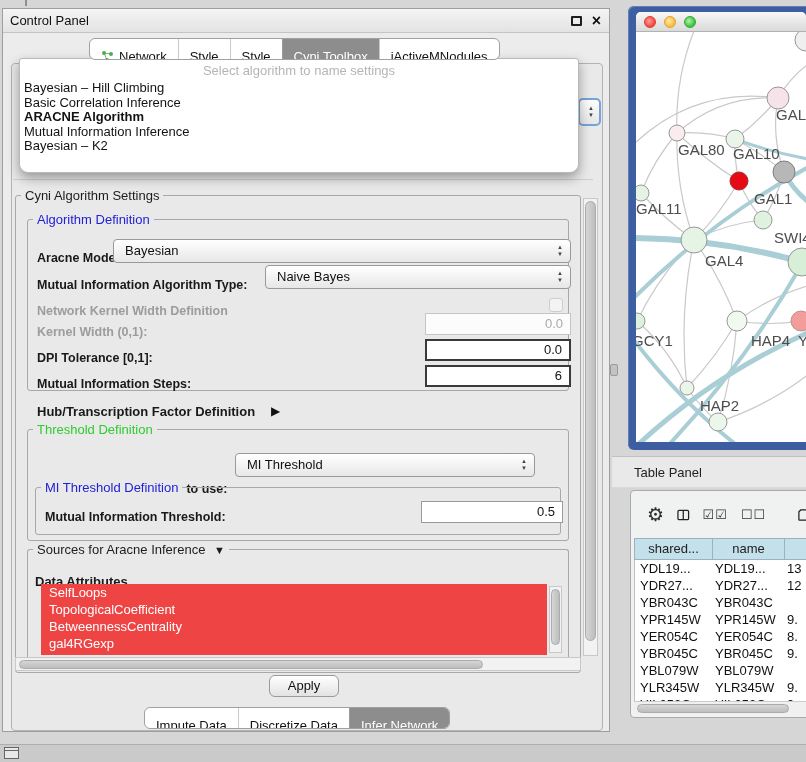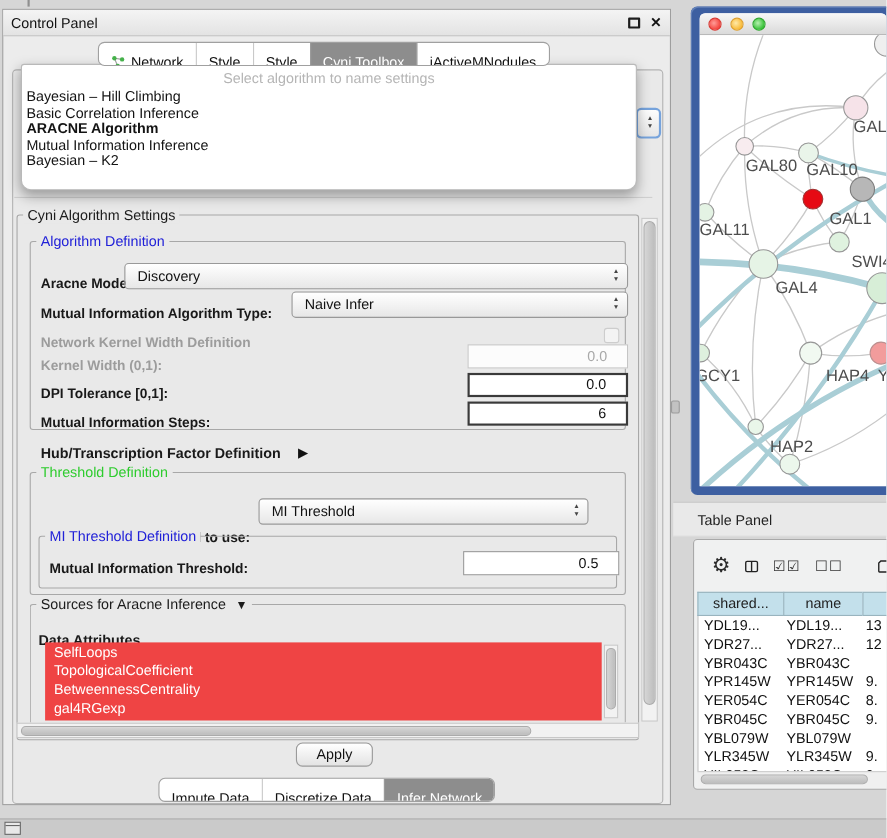--- a/index.html
+++ b/index.html
@@ -23,21 +23,21 @@
 .dd-item{height:14.6px;line-height:14.6px;padding-left:4px;color:#131313;white-space:nowrap}
 .dd-item.bold{font-weight:bold}
 .group{position:absolute;border:1px solid #a8a8a8;border-radius:3px}
 .legend{position:absolute;top:-8px;left:5px;background:#e9e9e9;padding:0 4px;font-size:13px;white-space:nowrap;color:#1c1c1c}
 .legend.blue{color:#2121d8}
 .legend.green{color:#2ecc2e}
 .lbl{position:absolute;font-weight:bold;font-size:12.5px;white-space:nowrap;color:#191919;line-height:16px}
 .lbl.dim{color:#9c9c9c}
 .combo{position:absolute;height:24px;border:1px solid #999;border-radius:4px;background:linear-gradient(#ffffff,#e7e7e7);line-height:22px;padding-left:11px;font-size:13px;color:#111}
 .spin{position:absolute;right:7px;top:4px;display:flex;flex-direction:column;line-height:7px;font-size:6px;color:#444}
-.field{position:absolute;height:22px;background:#fff;border:1px solid #9a9a9a;font-size:13px;line-height:20px;text-align:right;padding-right:18px;color:#111}
+.field{position:absolute;height:22px;background:#fff;border:1px solid #9a9a9a;font-size:13px;line-height:20px;text-align:right;padding-right:7px;color:#111}
 .field.dark{border:2px solid #3a3a3a;line-height:18px}
 .field.dis{color:#a9a9a9;border-color:#c5c5c5;background:#fcfcfc}
 .cb{position:absolute;width:14px;height:14px;border:1px solid #cdcdcd;border-radius:3px;background:#f3f3f3}
 .sb{position:absolute;background:#f2f2f2;border:1px solid #c8c8c8}
 .thumbv{position:absolute;left:1px;width:11px;background:linear-gradient(90deg,#d6d6d6,#bdbdbd);border:1px solid #ababab;border-radius:7px}
 .thumbh{position:absolute;top:2px;height:9px;background:linear-gradient(#d6d6d6,#bdbdbd);border:1px solid #ababab;border-radius:6px}
 .attr-list{position:absolute;background:#ef4444;overflow:hidden}
 .attr-item{color:#fff;font-size:13px;height:17px;line-height:17px;padding-left:8px;white-space:nowrap}
 .btn{position:absolute;height:22px;border:1px solid #9a9a9a;border-radius:6px;background:linear-gradient(#ffffff,#e3e3e3);text-align:center;line-height:20px;font-size:13px;color:#111}
 .arrowglyph{position:absolute;font-size:12px;color:#111}
@@ -138,29 +138,29 @@
     </div>
     <div class="sb" style="left:580px;top:189px;width:15px;height:458px">
       <span class="thumbv" style="top:2px;height:440px"></span>
     </div>
 
     <div class="group" style="left:24px;top:210px;width:542px;height:172px">
       <span class="legend blue">Algorithm Definition</span>
     </div>
     <span class="lbl" style="left:34px;top:241px">Aracne Mode:</span>
     <div class="combo" style="left:110px;top:230px;width:458px">
-      <span>Discovery</span>
+      <span>Bayesian</span>
       <span class="spin">
           <span>▲</span>
           <span>▼</span>
         </span>
     </div>
     <span class="lbl" style="left:34px;top:268px">Mutual Information Algorithm Type:</span>
     <div class="combo" style="left:262px;top:256px;width:306px">
-      <span>Naive Infer</span>
+      <span>Naive Bayes</span>
       <span class="spin">
           <span>▲</span>
           <span>▼</span>
         </span>
     </div>
     <span class="lbl dim" style="left:34px;top:294px">Network Kernel Width Definition</span>
     <div class="cb" style="left:546px;top:289px"></div>
     <span class="lbl dim" style="left:34px;top:315px">Kernel Width (0,1):</span>
     <div class="field dis" style="left:422px;top:304px;width:146px">0.0</div>
     <span class="lbl" style="left:34px;top:341px">DPI Tolerance [0,1]:</span>

